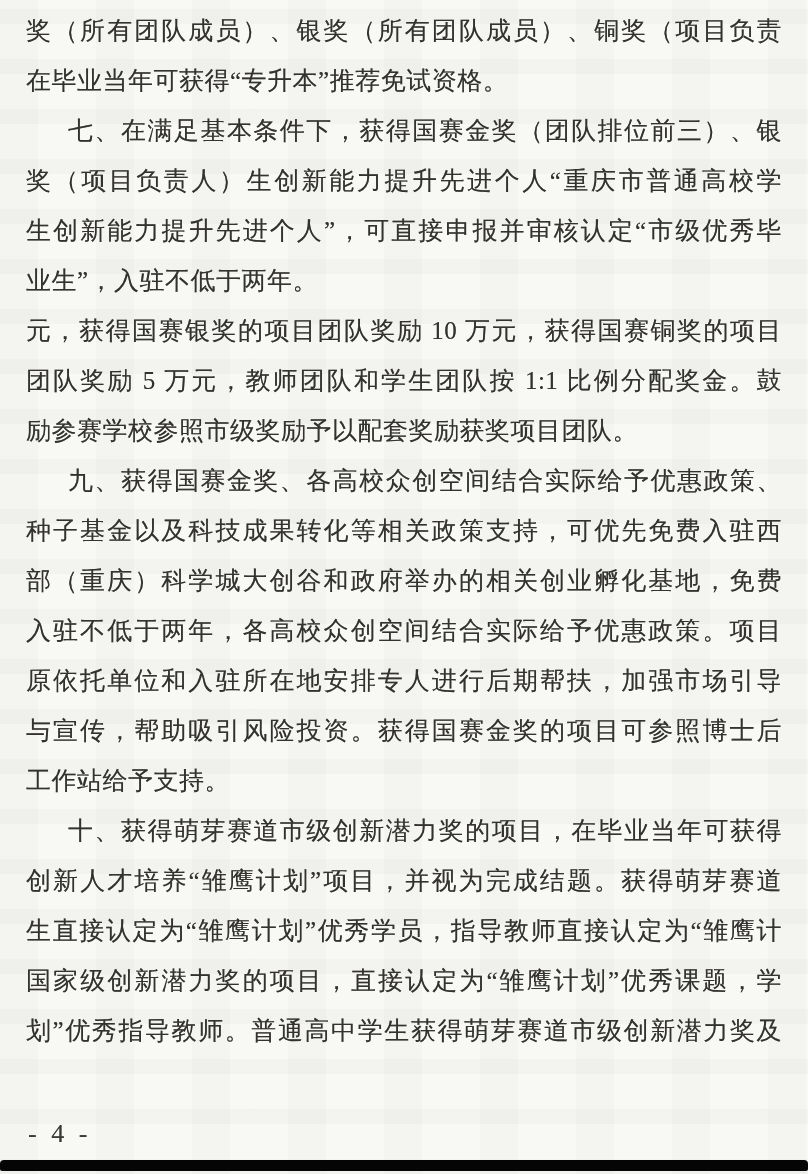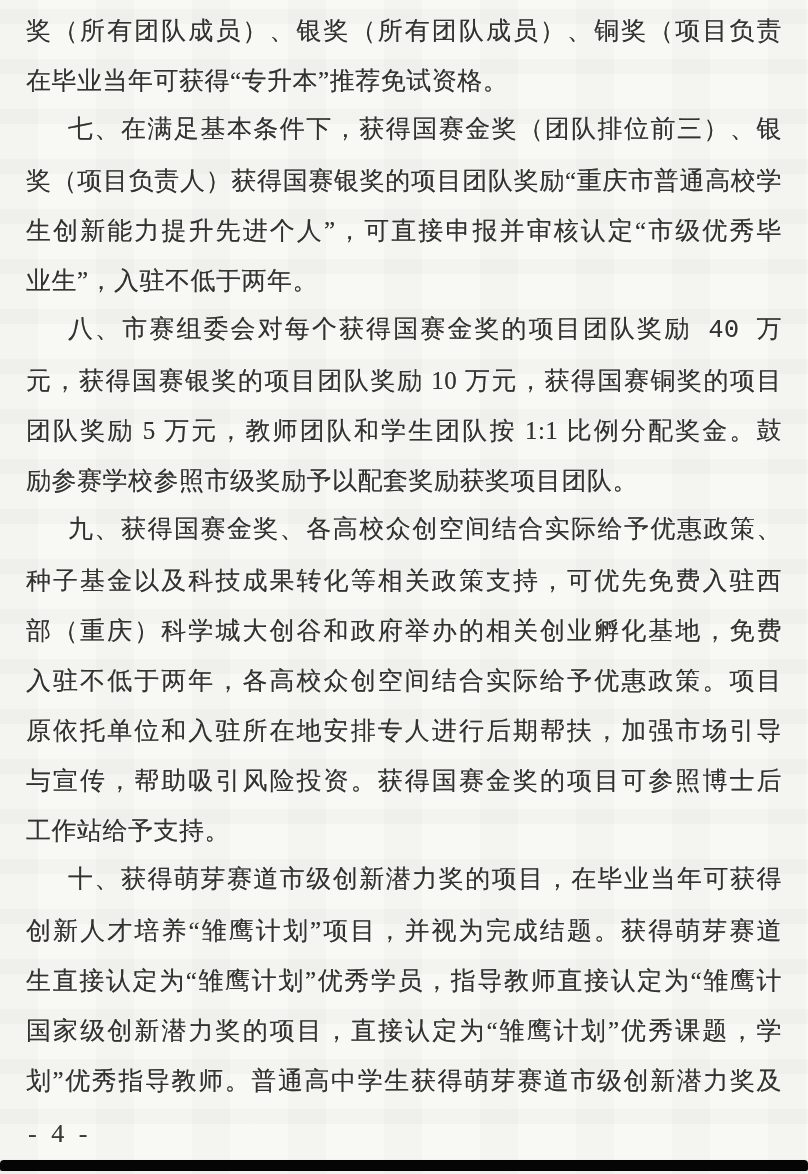--- a/index.html
+++ b/index.html
@@ -33,21 +33,20 @@
     color: #333230;
     text-align: justify;
     text-align-last: justify;
     letter-spacing: 0.5px;
     text-shadow: 0 0 0.6px rgba(70, 70, 68, 0.55);
     white-space: normal;
     overflow: hidden;
   }
   .line.indent {
     padding-left: 42px;
-    font-family: Liberation Mono, monospace;
   }
   .line.para-end {
     text-align: right;
     text-align-last: left;
   }
   .page-number {
     position: absolute;
     left: 28px;
     top: 1114px;
     height: 40px;
@@ -68,24 +67,23 @@
   }
 </style>
 </head>
 <body>
 
 <div class="page">
   <div class="text-block" id="text-block">
       <div class="line">奖（所有团队成员）、银奖（所有团队成员）、铜奖（项目负责人）</div>
       <div class="line para-end">在毕业当年可获得“专升本”推荐免试资格。</div>
       <div class="line indent">七、在满足基本条件下，获得国赛金奖（团队排位前三）、银</div>
-      <div class="line">奖（项目负责人）获得国赛银奖的项目团队奖励“重庆市普通高校学</div>
+      <div class="line">奖（项目负责人）生创新能力提升先进个人“重庆市普通高校学</div>
       <div class="line">生创新能力提升先进个人”，可直接申报并审核认定“市级优秀毕</div>
       <div class="line para-end">业生”，入驻不低于两年。</div>
-      <div class="line indent">八、市赛组委会对每个获得国赛金奖的项目团队奖励 40 万</div>
       <div class="line">元，获得国赛银奖的项目团队奖励 10 万元，获得国赛铜奖的项目</div>
       <div class="line">团队奖励 5 万元，教师团队和学生团队按 1:1 比例分配奖金。鼓</div>
       <div class="line para-end">励参赛学校参照市级奖励予以配套奖励获奖项目团队。</div>
       <div class="line indent">九、获得国赛金奖、各高校众创空间结合实际给予优惠政策、</div>
       <div class="line">种子基金以及科技成果转化等相关政策支持，可优先免费入驻西</div>
       <div class="line">部（重庆）科学城大创谷和政府举办的相关创业孵化基地，免费</div>
       <div class="line">入驻不低于两年，各高校众创空间结合实际给予优惠政策。项目</div>
       <div class="line">原依托单位和入驻所在地安排专人进行后期帮扶，加强市场引导</div>
       <div class="line">与宣传，帮助吸引风险投资。获得国赛金奖的项目可参照博士后</div>
       <div class="line para-end">工作站给予支持。</div>

